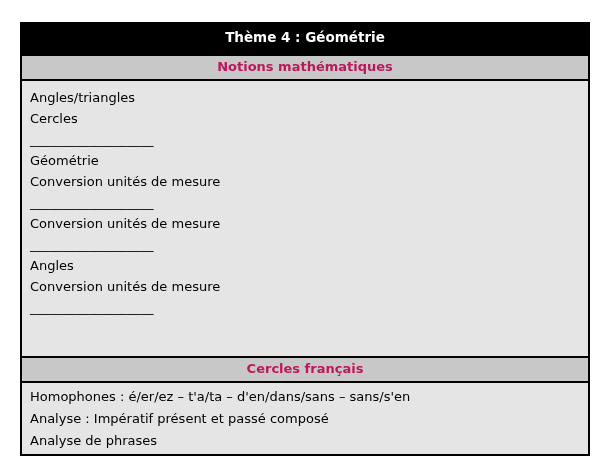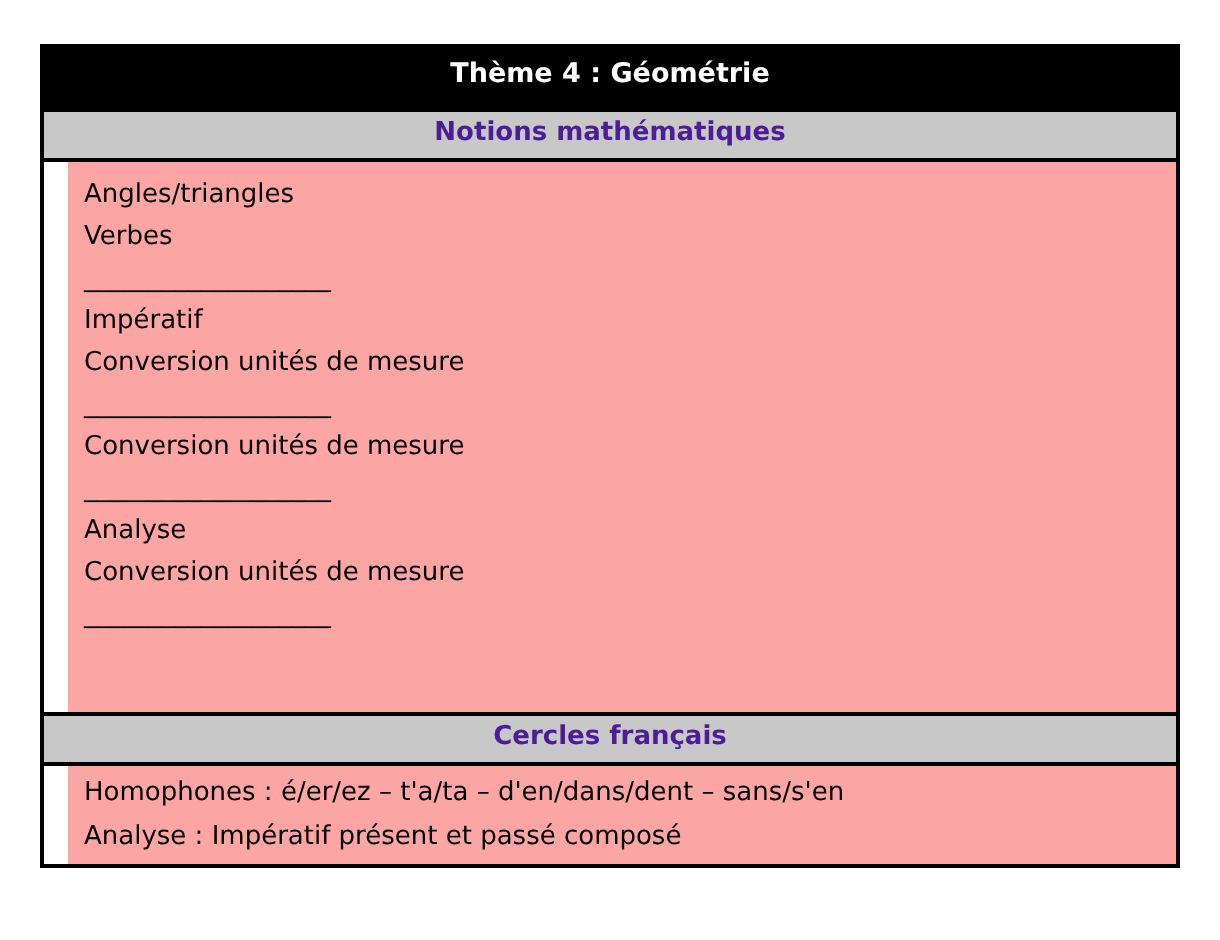--- a/index.html
+++ b/index.html
@@ -36,33 +36,32 @@
     font-size: 13.5px;
     line-height: 19px;
     padding: 4px 2px 5px 2px;
     border-bottom: 2px solid #000000;
   }
   .header-black .line {
     display: block;
   }
   .section-head {
     background: #c8c8c8;
-    color: #4c1d95;
+    color: #be185d;
     text-align: center;
     font-weight: bold;
     font-size: 13px;
     line-height: 18px;
     padding: 2px 2px 3px 2px;
     border-top: 2px solid #000000;
     border-bottom: 2px solid #000000;
   }
   .section-body {
-    background: #fca5a5;
+    background: #e5e5e5;
     padding: 6px 0 4px 0;
-    margin-left: 12px;
   }
   .math-body {
     min-height: 265px;
   }
   .row-line {
     font-size: 13px;
     line-height: 21px;
     padding: 0 0 0 8px;
     white-space: pre;
   }
@@ -83,37 +82,38 @@
   <div class="table">
 
     <div class="header-black">
       <span class="line">Thème 4 : Géométrie</span>
     </div>
 
     <div class="section-head">Notions mathématiques</div>
 
     <div class="section-body math-body">
       <div class="row-line">Angles/triangles</div>
-      <div class="row-line">Verbes</div>
+      <div class="row-line">Cercles</div>
       <div class="row-line"></div>
       <div class="row-line rule">___________________</div>
-      <div class="row-line">Impératif</div>
+      <div class="row-line">Géométrie</div>
       <div class="row-line">Conversion unités de mesure</div>
       <div class="row-line"></div>
       <div class="row-line rule">___________________</div>
       <div class="row-line">Conversion unités de mesure</div>
       <div class="row-line"></div>
       <div class="row-line rule">___________________</div>
-      <div class="row-line">Analyse</div>
+      <div class="row-line">Angles</div>
       <div class="row-line">Conversion unités de mesure</div>
       <div class="row-line"></div>
       <div class="row-line rule">___________________</div>
     </div>
 
     <div class="section-head">Cercles français</div>
 
     <div class="section-body french-body">
-      <div class="row-line">Homophones : é/er/ez – t'a/ta – d'en/dans/dent – sans/s'en</div>
+      <div class="row-line">Homophones : é/er/ez – t'a/ta – d'en/dans/sans – sans/s'en</div>
       <div class="row-line">Analyse : Impératif présent et passé composé</div>
+      <div class="row-line">Analyse de phrases</div>
     </div>
 
   </div>
 </div>
 
 </body></html>

